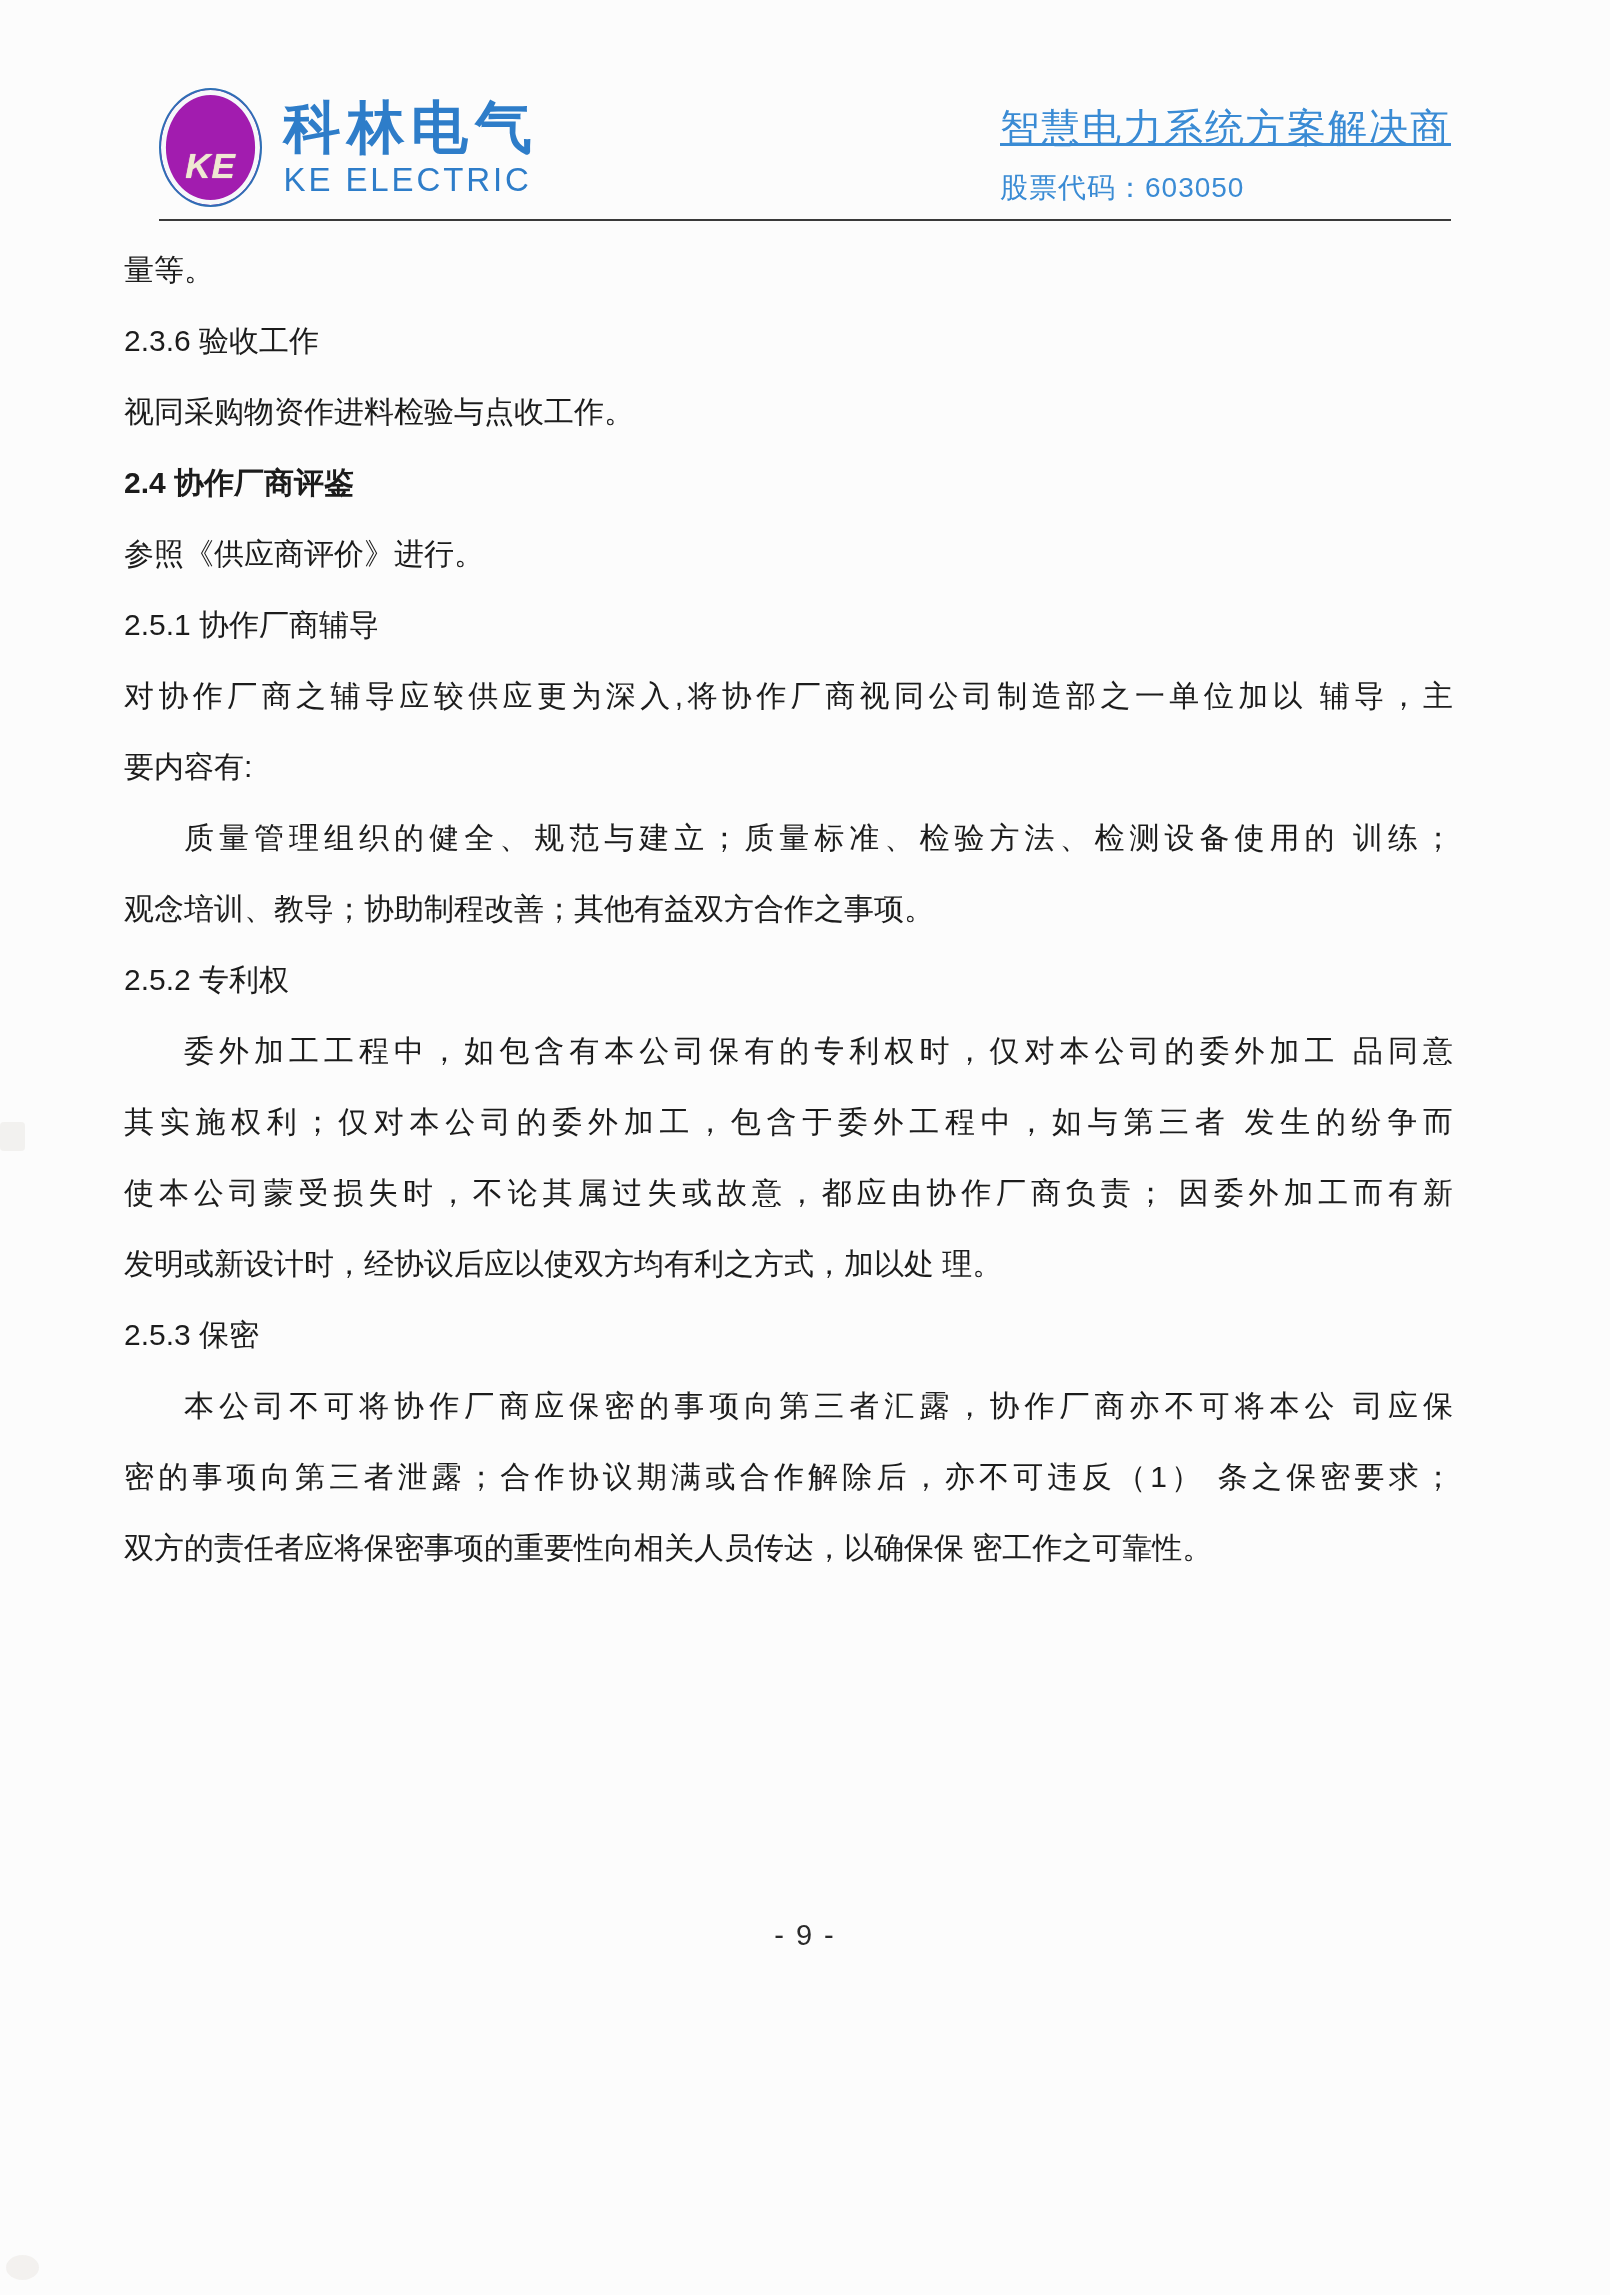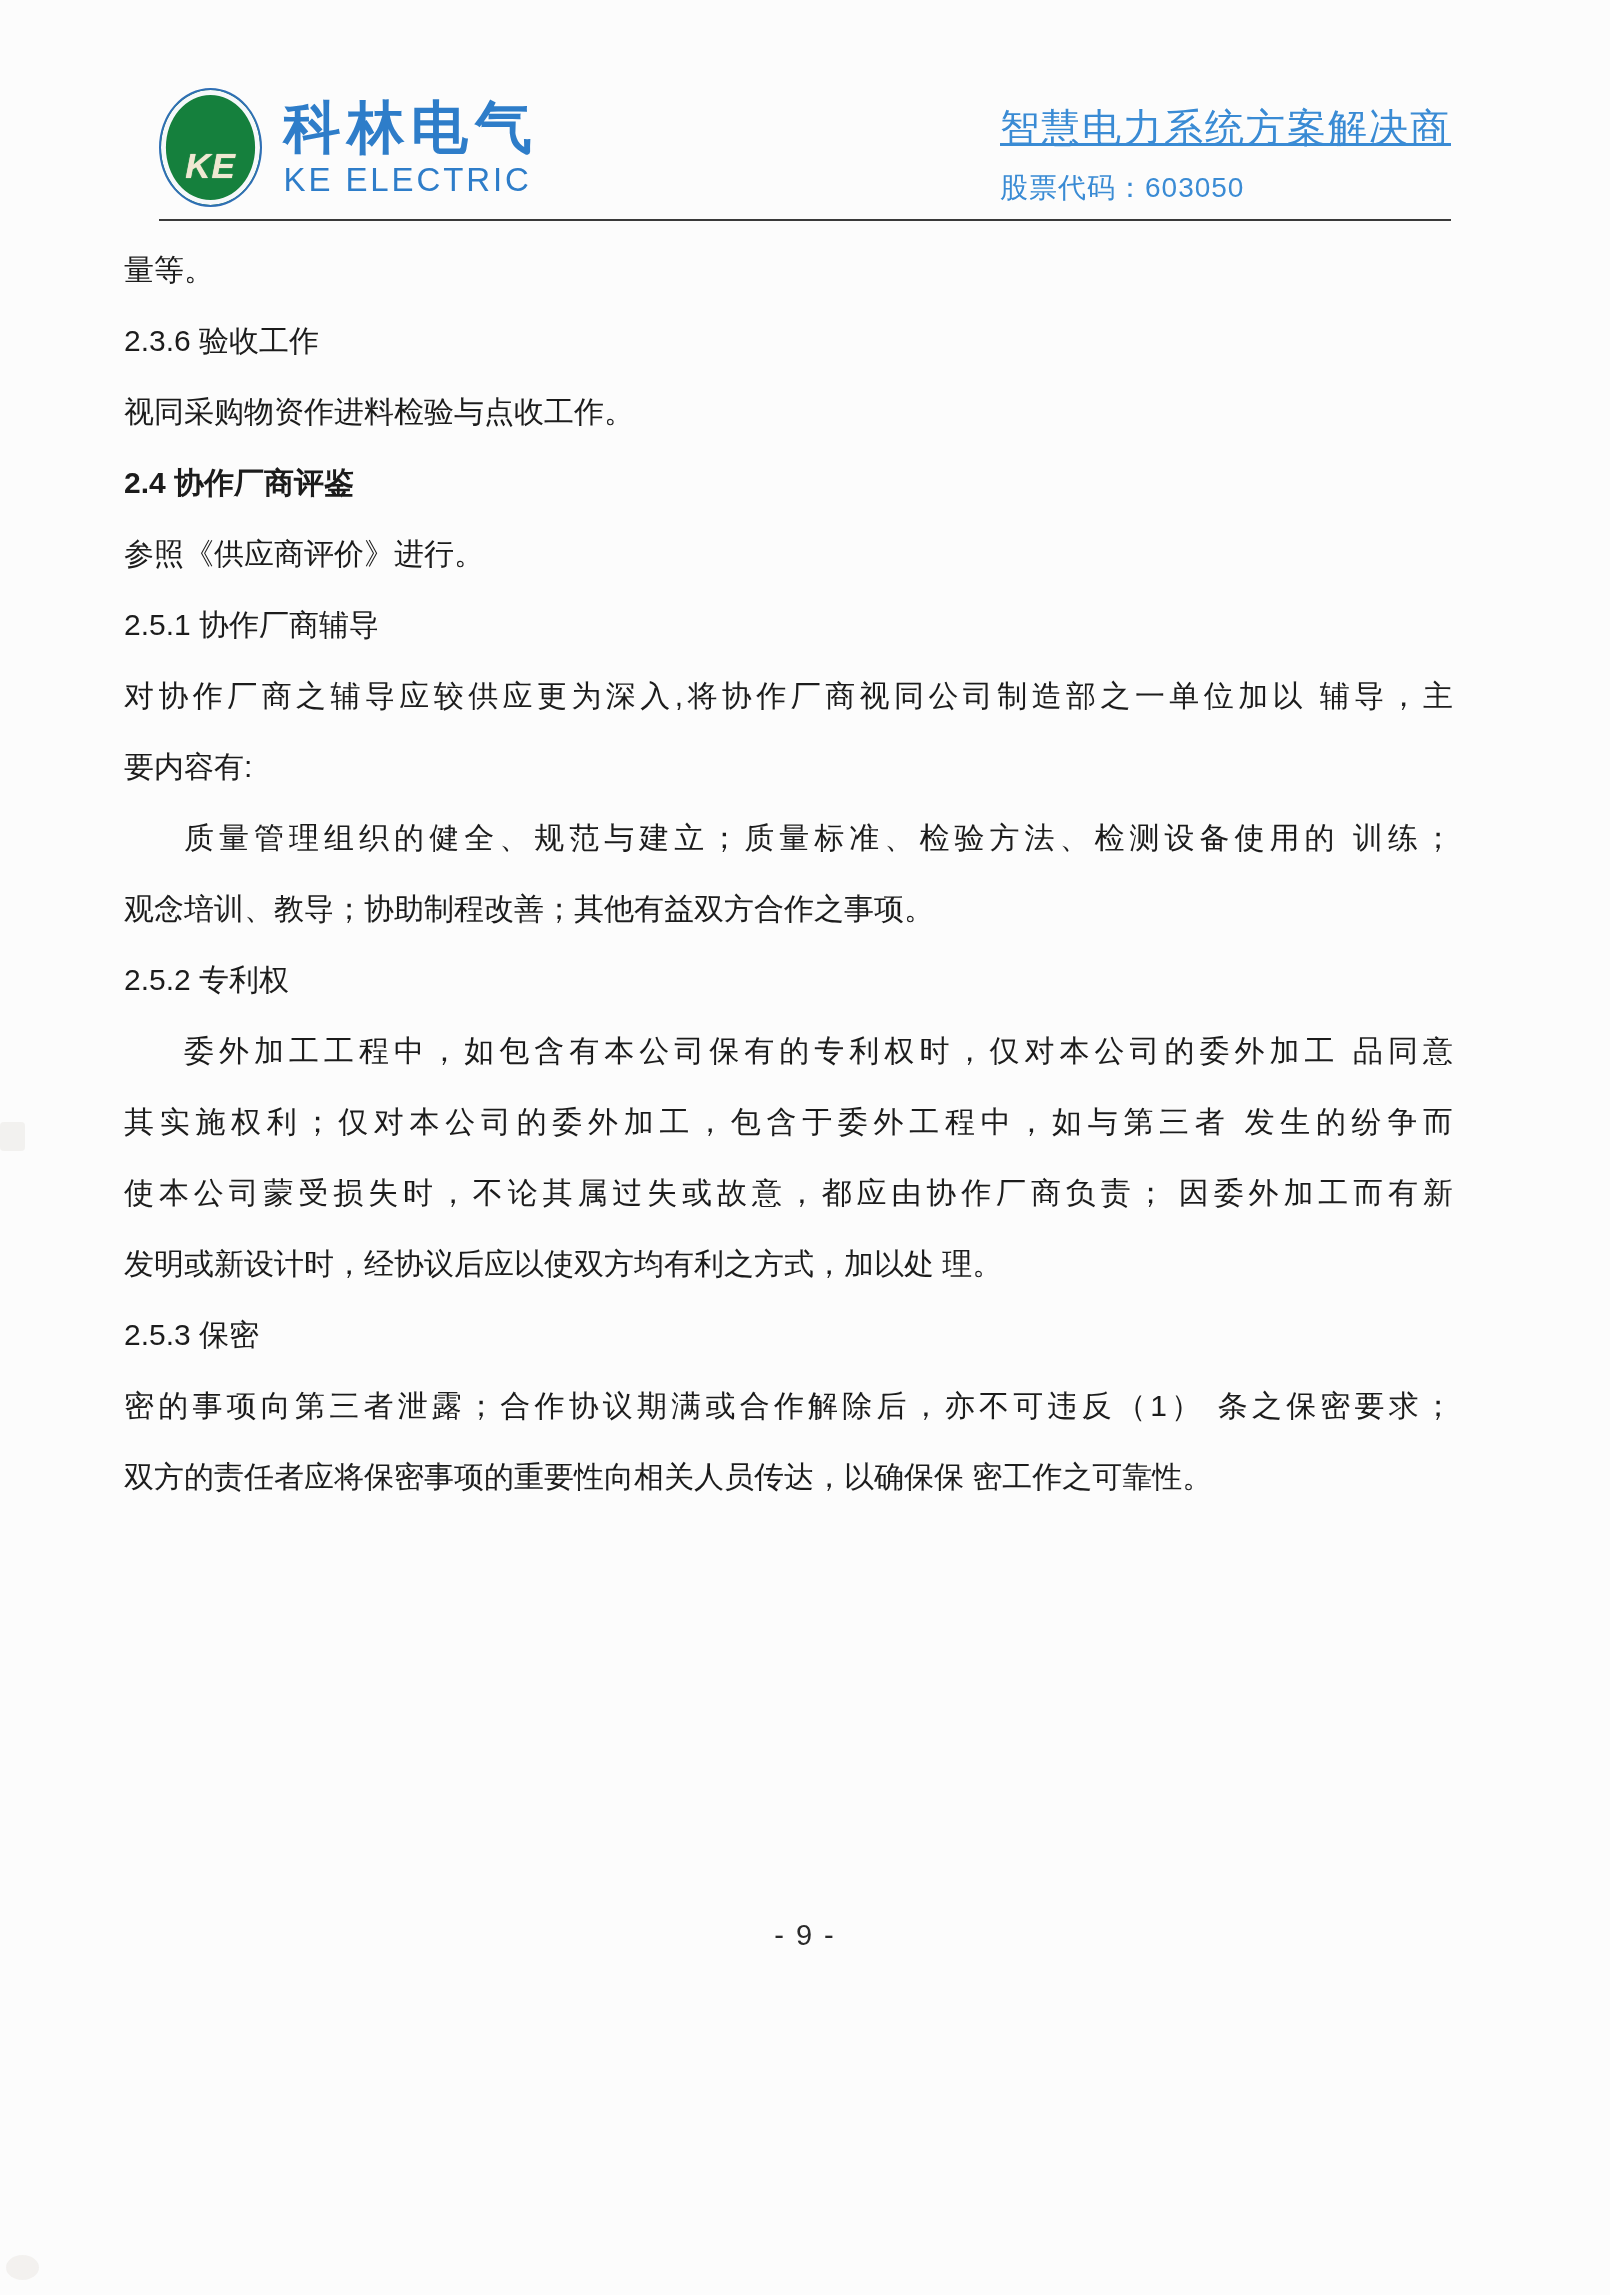--- a/index.html
+++ b/index.html
@@ -26,21 +26,21 @@
     border-bottom: 2.9px solid #3a3a3a;
   }
   .brand {
     display: flex;
     align-items: center;
     gap: 21.5px;
   }
   .logo-ellipse {
     width: 103px; height: 119px;
     border-radius: 50%;
-    background: #15803d;
+    background: #a21caf;
     border: 2.9px solid #2f6fb5;
     box-shadow: inset 0 0 0 4.9px #f6f8fa;
     display: flex;
     align-items: flex-end;
     justify-content: center;
     padding-bottom: 19.5px;
   }
   .logo-monogram {
     color: #efe8d2;
     font-size: 35px;
@@ -150,20 +150,21 @@
     <div class="line fill">对协作厂商之辅导应较供应更为深入,将协作厂商视同公司制造部之一单位加以 辅导，主</div>
     <div class="line">要内容有:</div>
     <div class="line fill indent">质量管理组织的健全、规范与建立；质量标准、检验方法、检测设备使用的 训练；</div>
     <div class="line">观念培训、教导；协助制程改善；其他有益双方合作之事项。</div>
     <div class="line">2.5.2 专利权</div>
     <div class="line fill indent">委外加工工程中，如包含有本公司保有的专利权时，仅对本公司的委外加工 品同意</div>
     <div class="line fill">其实施权利；仅对本公司的委外加工，包含于委外工程中，如与第三者 发生的纷争而</div>
     <div class="line fill">使本公司蒙受损失时，不论其属过失或故意，都应由协作厂商负责； 因委外加工而有新</div>
     <div class="line">发明或新设计时，经协议后应以使双方均有利之方式，加以处 理。</div>
     <div class="line">2.5.3 保密</div>
+    <div class="line fill indent">本公司不可将协作厂商应保密的事项向第三者汇露，协作厂商亦不可将本公 司应保</div>
     <div class="line fill">密的事项向第三者泄露；合作协议期满或合作解除后，亦不可违反（1） 条之保密要求；</div>
     <div class="line">双方的责任者应将保密事项的重要性向相关人员传达，以确保保 密工作之可靠性。</div>
   </div>
 
   <div class="footer">- 9 -</div>
 
   <div class="artifact-a"></div>
   <div class="artifact-b"></div>
 
 </div>

